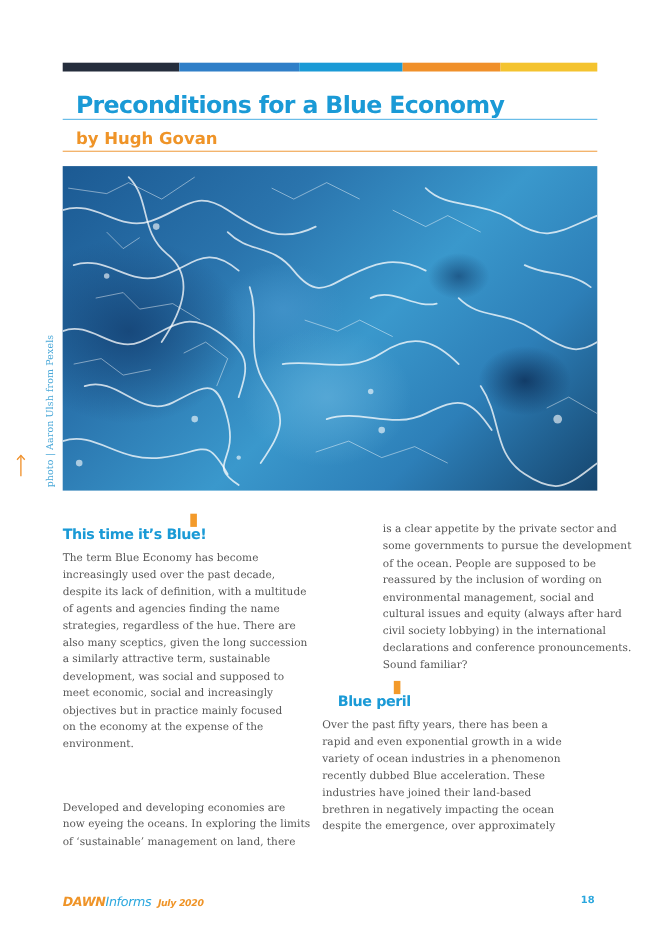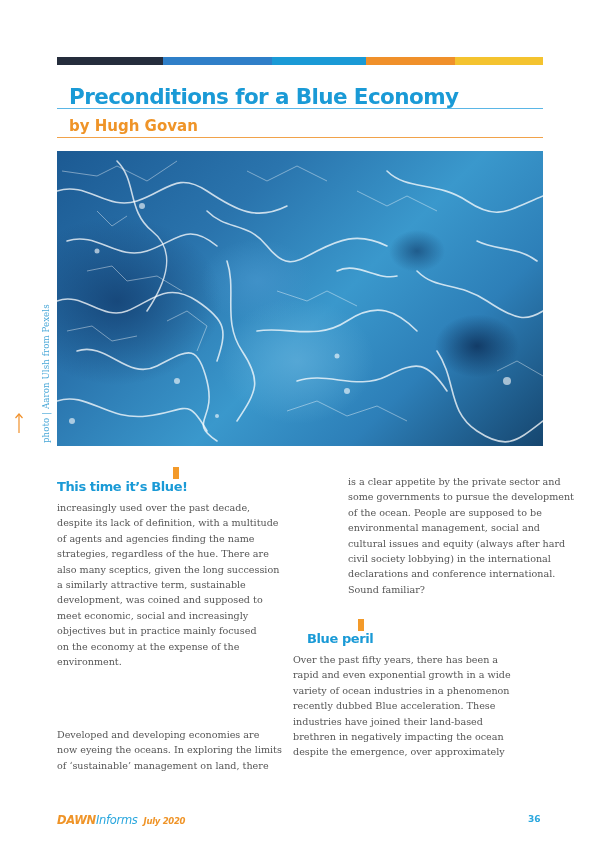--- a/index.html
+++ b/index.html
@@ -97,47 +97,49 @@
   <polyline points="2.5,6 6,2 9.5,6" fill="none" stroke="#f0902a" stroke-width="1.2"></polyline>
 </svg>
 <div class="credit">photo | Aaron Ulsh from Pexels</div>
 
 <div class="section-head" style="left:57px;top:467px;">
   <span class="marker"></span>
   <span>This time it’s Blue!</span>
 </div>
 
 <div class="para" style="left:57px;top:500px;">
+  <span class="ln">The term Blue Economy has become</span>
   <span class="ln">increasingly used over the past decade,</span>
   <span class="ln">despite its lack of definition, with a multitude</span>
   <span class="ln">of agents and agencies finding the name</span>
   <span class="ln">strategies, regardless of the hue. There are</span>
   <span class="ln">also many sceptics, given the long succession</span>
   <span class="ln">a similarly attractive term, sustainable</span>
-  <span class="ln">development, was coined and supposed to</span>
+  <span class="ln">development, was social and supposed to</span>
   <span class="ln">meet economic, social and increasingly</span>
   <span class="ln">objectives but in practice mainly focused</span>
   <span class="ln">on the economy at the expense of the</span>
   <span class="ln">environment.</span>
 </div>
 
 <div class="para" style="left:57px;top:727px;">
   <span class="ln">Developed and developing economies are</span>
   <span class="ln">now eyeing the oceans. In exploring the limits</span>
   <span class="ln">of ‘sustainable’ management on land, there</span>
 </div>
 
 <div class="para" style="left:307px;top:474px;margin-left:41px;">
   <span class="ln">is a clear appetite by the private sector and</span>
   <span class="ln">some governments to pursue the development</span>
   <span class="ln">of the ocean. People are supposed to be</span>
+  <span class="ln">reassured by the inclusion of wording on</span>
   <span class="ln">environmental management, social and</span>
   <span class="ln">cultural issues and equity (always after hard</span>
   <span class="ln">civil society lobbying) in the international</span>
-  <span class="ln">declarations and conference international.</span>
+  <span class="ln">declarations and conference pronouncements.</span>
   <span class="ln">Sound familiar?</span>
 </div>
 
 <div class="section-head" style="left:307px;top:619px;">
   <span class="marker"></span>
   <span>Blue peril</span>
 </div>
 
 <div class="para" style="left:293px;top:652px;">
   <span class="ln">Over the past fifty years, there has been a</span>
@@ -145,13 +147,13 @@
   <span class="ln">variety of ocean industries in a phenomenon</span>
   <span class="ln">recently dubbed Blue acceleration. These</span>
   <span class="ln">industries have joined their land-based</span>
   <span class="ln">brethren in negatively impacting the ocean</span>
   <span class="ln">despite the emergence, over approximately</span>
 </div>
 
 <div class="footer-brand">
   <span class="dawn">DAWN</span><span class="informs">Informs</span><span class="date">July 2020</span>
 </div>
-<div class="page-num">36</div>
+<div class="page-num">18</div>
 
 </body></html>

